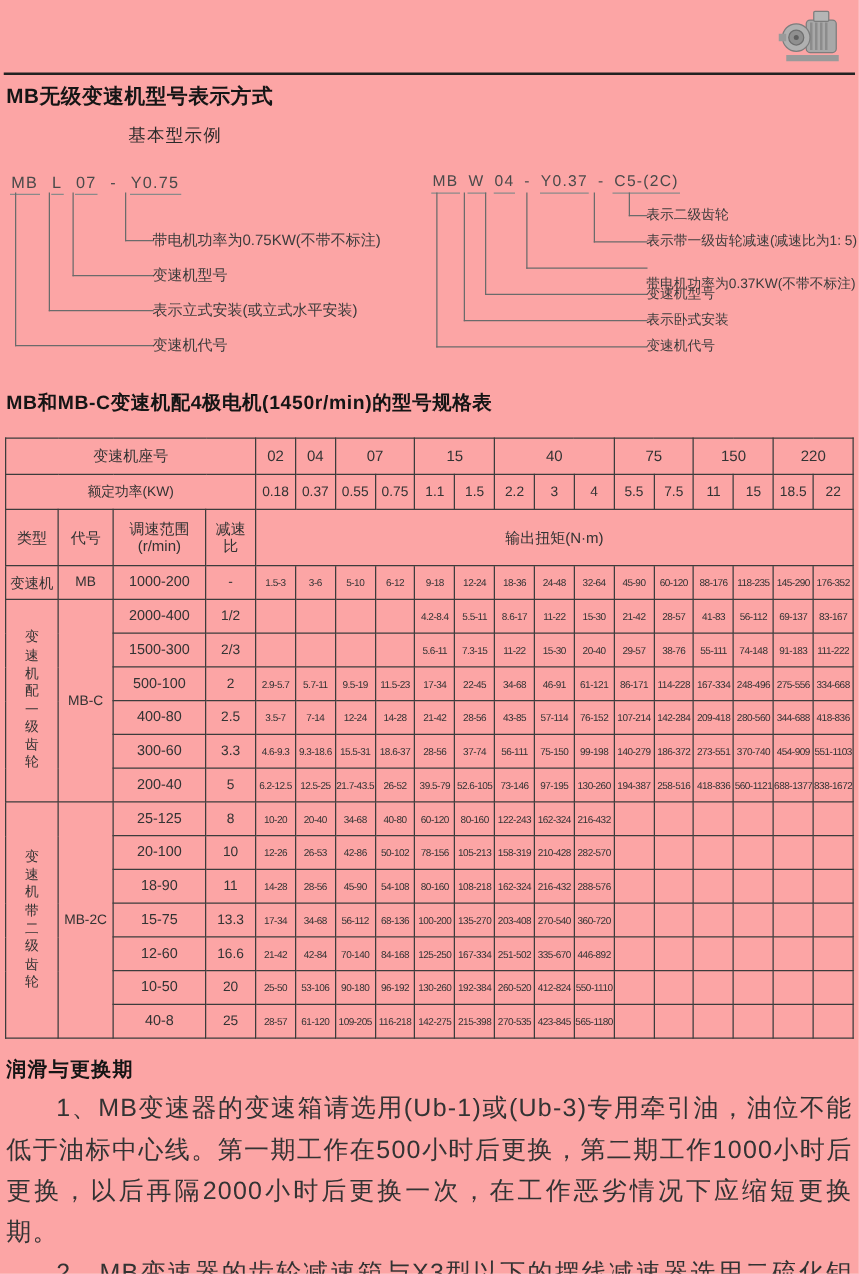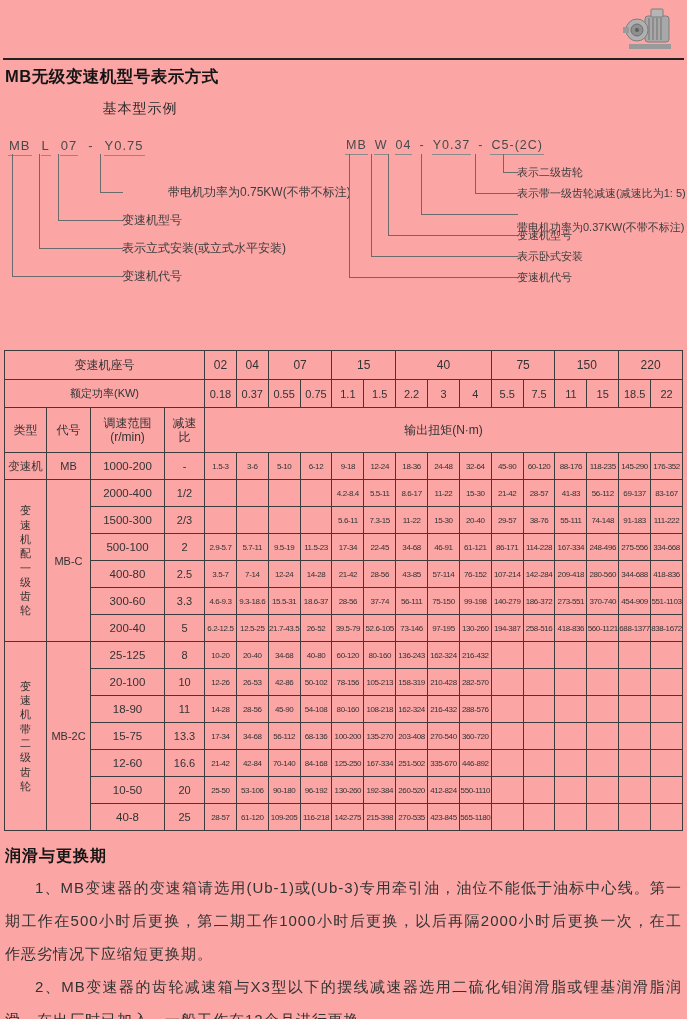--- a/index.html
+++ b/index.html
@@ -30,21 +30,21 @@
   .seg.plain{border-bottom:none;padding-bottom:2px;}
   .callout{position:absolute;border-left:1px solid #6b6b6b;border-bottom:1px solid #6b6b6b;}
   .dlabel{position:absolute;font-size:12px;line-height:16px;color:#3c3c3c;white-space:nowrap;}
   .dg-left .dlabel{left:114px;}
   .dg-right .dlabel{left:172px;font-size:11px;}
   
   .lc1{left:92px;top:16px;width:22px;height:38px;}
   .lc2{left:50px;top:16px;width:64px;height:66px;}
   .lc3{left:31px;top:16px;width:83px;height:94px;}
   .lc4{left:4px; top:16px;width:110px;height:122px;}
-  .ll1{top:46px;margin-left:46px;} .ll2{top:74px;} .ll3{top:102px;} .ll4{top:130px;}
+  .ll1{top:46px;} .ll2{top:74px;} .ll3{top:102px;} .ll4{top:130px;}
   
   .rc1{left:158px;top:16px;width:14px;height:18px;}
   .rc2{left:130px;top:16px;width:42px;height:39px;}
   .rc3{left:76px; top:16px;width:96px;height:60px;}
   .rc4{left:43px; top:16px;width:129px;height:81px;}
   .rc5{left:26px; top:16px;width:146px;height:102px;}
   .rc6{left:4px;  top:16px;width:168px;height:123px;}
   .rl1{top:26px;} .rl2{top:47px;} .rl3{top:68px;margin-top:13px;} .rl4{top:89px;} .rl5{top:110px;} .rl6{top:131px;}
   
   .table-title{
@@ -65,21 +65,21 @@
   .spec-table tbody tr.datarow td{height:26px;}
   .pre{white-space:pre-line !important;line-height:1.2;}
   .val{font-size:8px;letter-spacing:-0.4px;color:#3d3d3d;}
   .spd{font-size:11.5px;}
   .rat{font-size:11px;}
   .code{font-size:11px;}
   .vertcell{font-size:11px;line-height:1.3;white-space:normal !important;padding:2px 0 !important;}
   
   .lube{position:absolute;top:846px;left:5px;right:5px;}
   .lube-heading{margin:0 0 4px 0;font-size:16px;font-weight:bold;color:#151515;letter-spacing:1px;}
-  .lube p{margin:0;font-size:15px;line-height:33px;letter-spacing:1px;
+  .lube p{margin:0;font-size:20px;line-height:33px;letter-spacing:1px;
     text-indent:2em;text-align:justify;color:#333;}
 </style>
 </head>
 <body>
 
 <div class="page">
 
   <svg class="machine-img" width="56" height="46" viewBox="0 0 56 46">
     <rect x="8" y="38" width="42" height="5" fill="#9a9a9a"></rect>
     <rect x="24" y="10" width="24" height="26" rx="3" fill="#a8a8a8" stroke="#7d7d7d"></rect>
@@ -137,20 +137,21 @@
       <div class="callout rc6"></div>
       <div class="dlabel rl1">表示二级齿轮</div>
       <div class="dlabel rl2">表示带一级齿轮减速(减速比为1: 5)</div>
       <div class="dlabel rl3">带电机功率为0.37KW(不带不标注)</div>
       <div class="dlabel rl4">变速机型号</div>
       <div class="dlabel rl5">表示卧式安装</div>
       <div class="dlabel rl6">变速机代号</div>
     </div>
   </div>
 
+  <h2 class="table-title">MB和MB-C变速机配4极电机(1450r/min)的型号规格表</h2>
 
   <table class="spec-table">
       <colgroup>
         <col style="width:42px">
         <col style="width:44px">
         <col style="width:74px">
         <col style="width:40px">
         <col>
         <col>
         <col>
@@ -347,21 +348,21 @@
           <td rowspan="7" class="vertcell">变<br>速<br>机<br>带<br>二<br>级<br>齿<br>轮</td>
           <td rowspan="7" class="code">MB-2C</td>
           <td class="spd">25-125</td>
           <td class="rat">8</td>
           <td class="val">10-20</td>
           <td class="val">20-40</td>
           <td class="val">34-68</td>
           <td class="val">40-80</td>
           <td class="val">60-120</td>
           <td class="val">80-160</td>
-          <td class="val">136-243</td>
+          <td class="val">122-243</td>
           <td class="val">162-324</td>
           <td class="val">216-432</td>
           <td class="val"></td>
           <td class="val"></td>
           <td class="val"></td>
           <td class="val"></td>
           <td class="val"></td>
           <td class="val"></td>
         </tr>
         <tr class="datarow">

